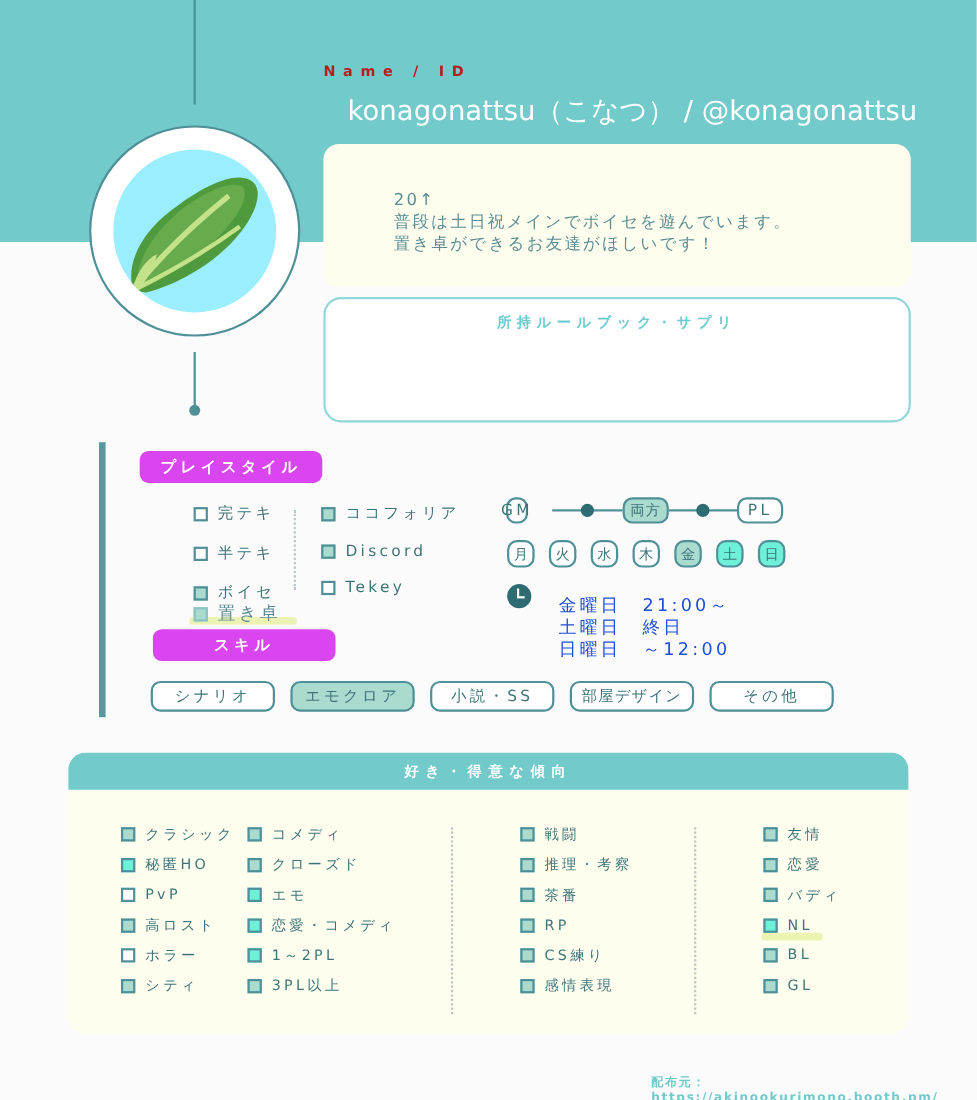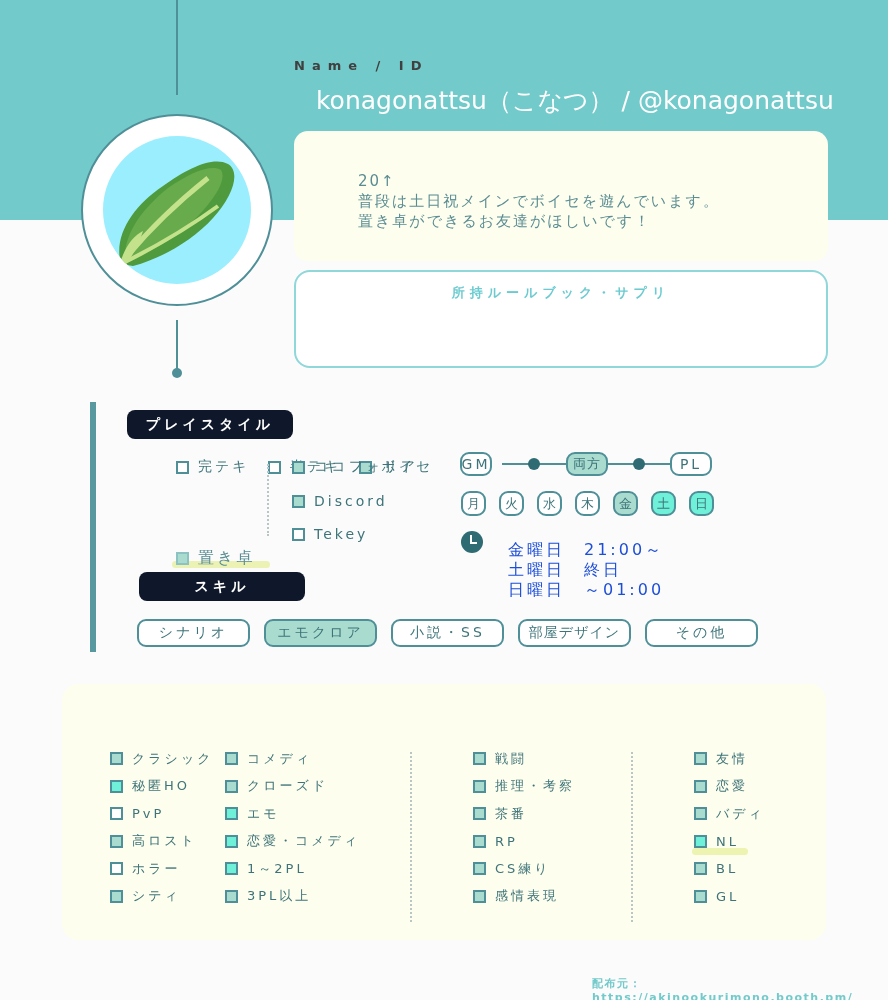--- a/index.html
+++ b/index.html
@@ -17,48 +17,48 @@
   .vdot { left: 172px; top: 368px; width: 10px; height: 10px; border-radius: 50%; background: #4f8f98; }
   .avatar-ring {
     left: 81px; top: 114px; width: 192px; height: 192px; border-radius: 50%;
     background: #fff; border: 2px solid #4f8f98;
   }
   .avatar-inner {
     position: absolute; left: 20px; top: 20px; width: 148px; height: 148px; border-radius: 50%;
     background: #9aeefd; overflow: hidden;
   }
   .name-label {
-    left: 294px; top: 58px; color: #404040; font-size: 13px; font-weight: bold; letter-spacing: 7px;
+    left: 294px; top: 58px; color: #b91c1c; font-size: 13px; font-weight: bold; letter-spacing: 7px;
   }
   .name-value {
     left: 316px; top: 84px; color: #fff; font-size: 25px; letter-spacing: 0px;
   }
   .bio-box {
     left: 294px; top: 131px; width: 534px; height: 130px; background: #fefeee;
     border-radius: 14px;
   }
   .bio-text {
     position: absolute; left: 64px; top: 40px; font-size: 15px; line-height: 20px;
     color: #5a8d93; letter-spacing: 2px; white-space: pre;
   }
   .rules-box {
-    left: 294px; top: 270px; width: 534px; height: 98px; background: #fff;
+    left: 294px; top: 270px; width: 534px; height: 114px; background: #fff;
     border: 2px solid #8fd7d9; border-radius: 16px;
   }
   .rules-title {
     position: absolute; left: 0; width: 100%; top: 12px; text-align: center;
     color: #6ccbd0; font-size: 13px; font-weight: bold; letter-spacing: 5px;
   }
   .rules-text {
     position: absolute; left: 174px; top: 38px; font-size: 16px; line-height: 20px;
     color: #5a8d93; letter-spacing: 2px; white-space: pre;
   }
   .side-bar { left: 90px; top: 402px; width: 6px; height: 250px; background: #58999f; }
   .section-pill {
-    width: 166px; height: 29px; background: #0f172a; border-radius: 8px;
+    width: 166px; height: 29px; background: #d946ef; border-radius: 8px;
     color: #fff; font-size: 14px; font-weight: bold; letter-spacing: 4px;
     display: flex; align-items: center; justify-content: center;
   }
   .chk-row { display: flex; align-items: center; font-size: 14px; letter-spacing: 3px; color: #3e7479; }
   .box {
     width: 13px; height: 13px; border: 2px solid #4f8f98; margin-right: 9px; flex: none;
     background: #fff;
   }
   .box.on { background: #a9dccf; }
   .box.strong { background: #6ff0d9; }
@@ -132,21 +132,21 @@
 </div>
 
 <div class="abs rules-box">
   <div class="rules-title">所持ルールブック・サプリ</div>
 </div>
 
 <div class="abs side-bar"></div>
 
 <div class="abs section-pill" style="left:127px;top:410px;">プレイスタイル</div>
 
-<div class="abs" style="left:176px;top:458px;display:flex;flex-direction:row;gap:18px;">
+<div class="abs" style="left:176px;top:458px;display:flex;flex-direction:column;gap:18px;">
   <div class="chk-row">
       <span class="box"></span>
       <span>完テキ</span>
     </div>
   <div class="chk-row">
       <span class="box"></span>
       <span>半テキ</span>
     </div>
   <div class="chk-row">
       <span class="box on"></span>
@@ -169,21 +169,21 @@
   <div class="chk-row">
       <span class="box on"></span>
       <span>Discord</span>
     </div>
   <div class="chk-row">
       <span class="box"></span>
       <span>Tekey</span>
     </div>
 </div>
 
-<div class="abs pill" style="left:460px;top:452px;width:32px;height:24px;">GM</div>
+<div class="abs pill" style="left:460px;top:452px;width:20px;height:24px;">GM</div>
 <div class="abs connector" style="left:502px;top:463px;width:64px;"></div>
 <div class="abs cdot" style="left:528px;top:458px;"></div>
 <div class="abs pill sel" style="left:566px;top:452px;width:42px;height:24px;font-size:13px;letter-spacing:1px;">両方</div>
 <div class="abs connector" style="left:608px;top:463px;width:62px;"></div>
 <div class="abs cdot" style="left:633px;top:458px;"></div>
 <div class="abs pill" style="left:670px;top:452px;width:42px;height:24px;">PL</div>
 
 <div class="abs" style="left:461px;top:491px;display:flex;gap:13px;">
   <div class="day">月</div>
   <div class="day">火</div>
@@ -193,33 +193,34 @@
   <div class="day strong">土</div>
   <div class="day strong">日</div>
 </div>
 
 <div class="abs clock" style="left:461px;top:531px;"></div>
 <div class="abs sched" style="left:508px;top:540px;">金曜日
 土曜日
 日曜日</div>
 <div class="abs sched" style="left:584px;top:540px;">21:00～
 終日
-～01:00</div>
+～12:00</div>
 
 <div class="abs section-pill" style="left:139px;top:572px;">スキル</div>
 
 <div class="abs" style="left:137px;top:619px;display:flex;gap:14px;">
   <div class="skill-btn">シナリオ</div>
   <div class="skill-btn sel">エモクロア</div>
   <div class="skill-btn">小説・SS</div>
   <div class="skill-btn" style="letter-spacing:1px;">部屋デザイン</div>
   <div class="skill-btn">その他</div>
 </div>
 
 <div class="abs likes-box">
+  <div class="likes-head">好き・得意な傾向</div>
 
   <div class="like-col" style="left:48px;top:66px;">
     <div class="chk-row">
         <span class="box on"></span>
         <span>クラシック</span>
       </div>
     <div class="chk-row">
         <span class="box strong"></span>
         <span>秘匿HO</span>
       </div>

